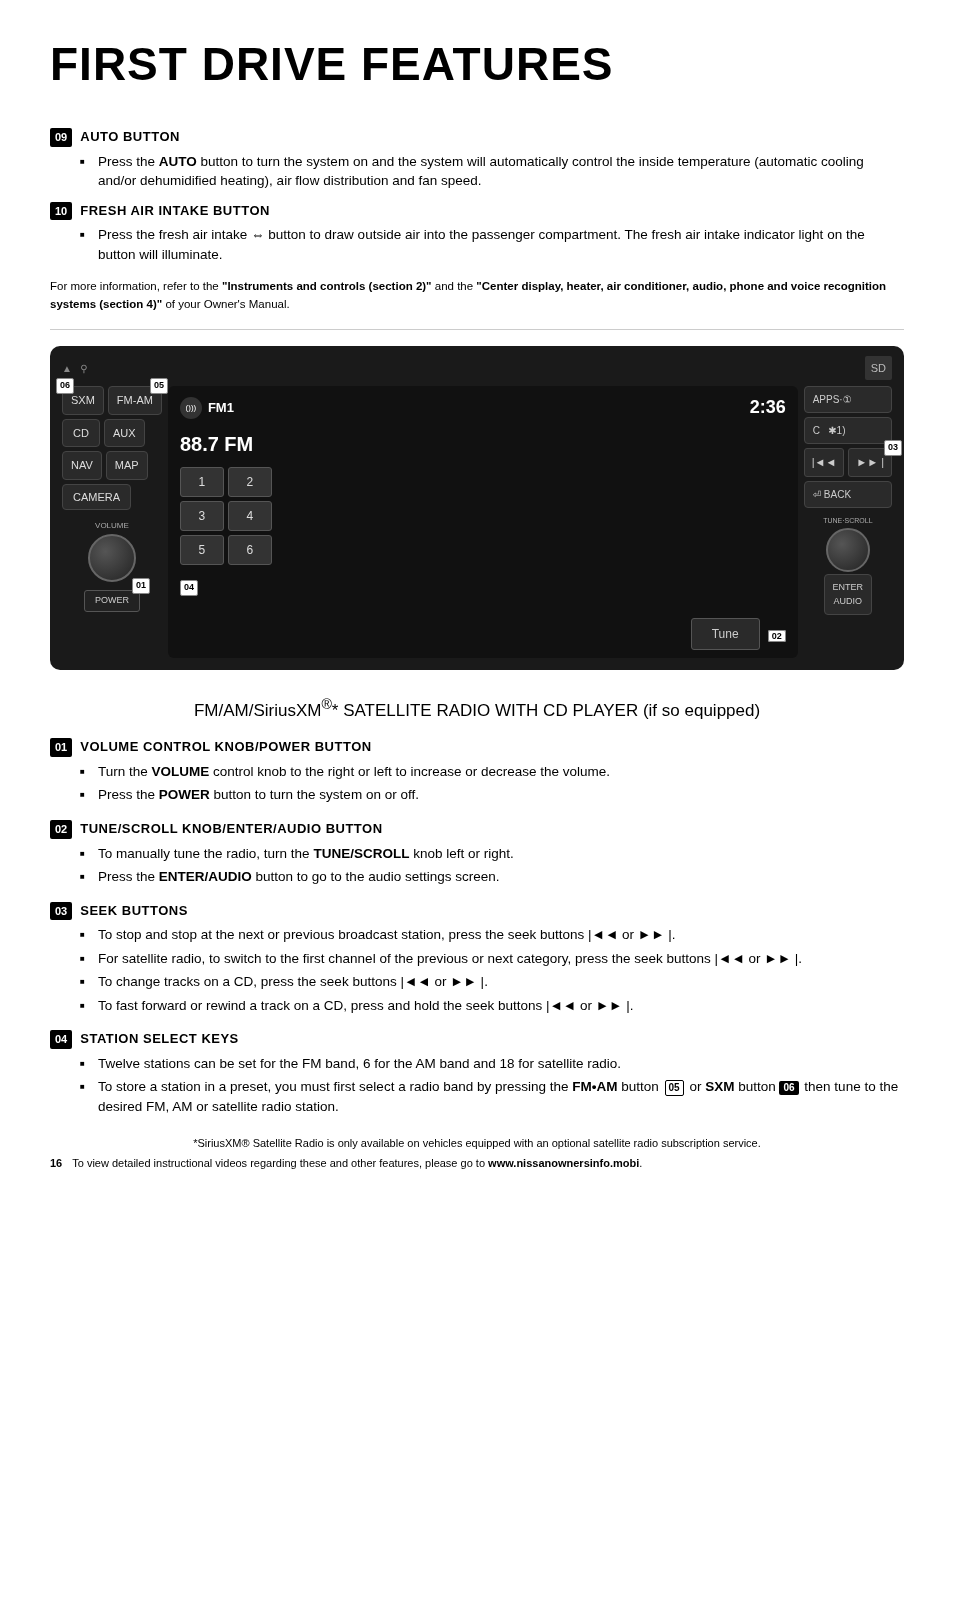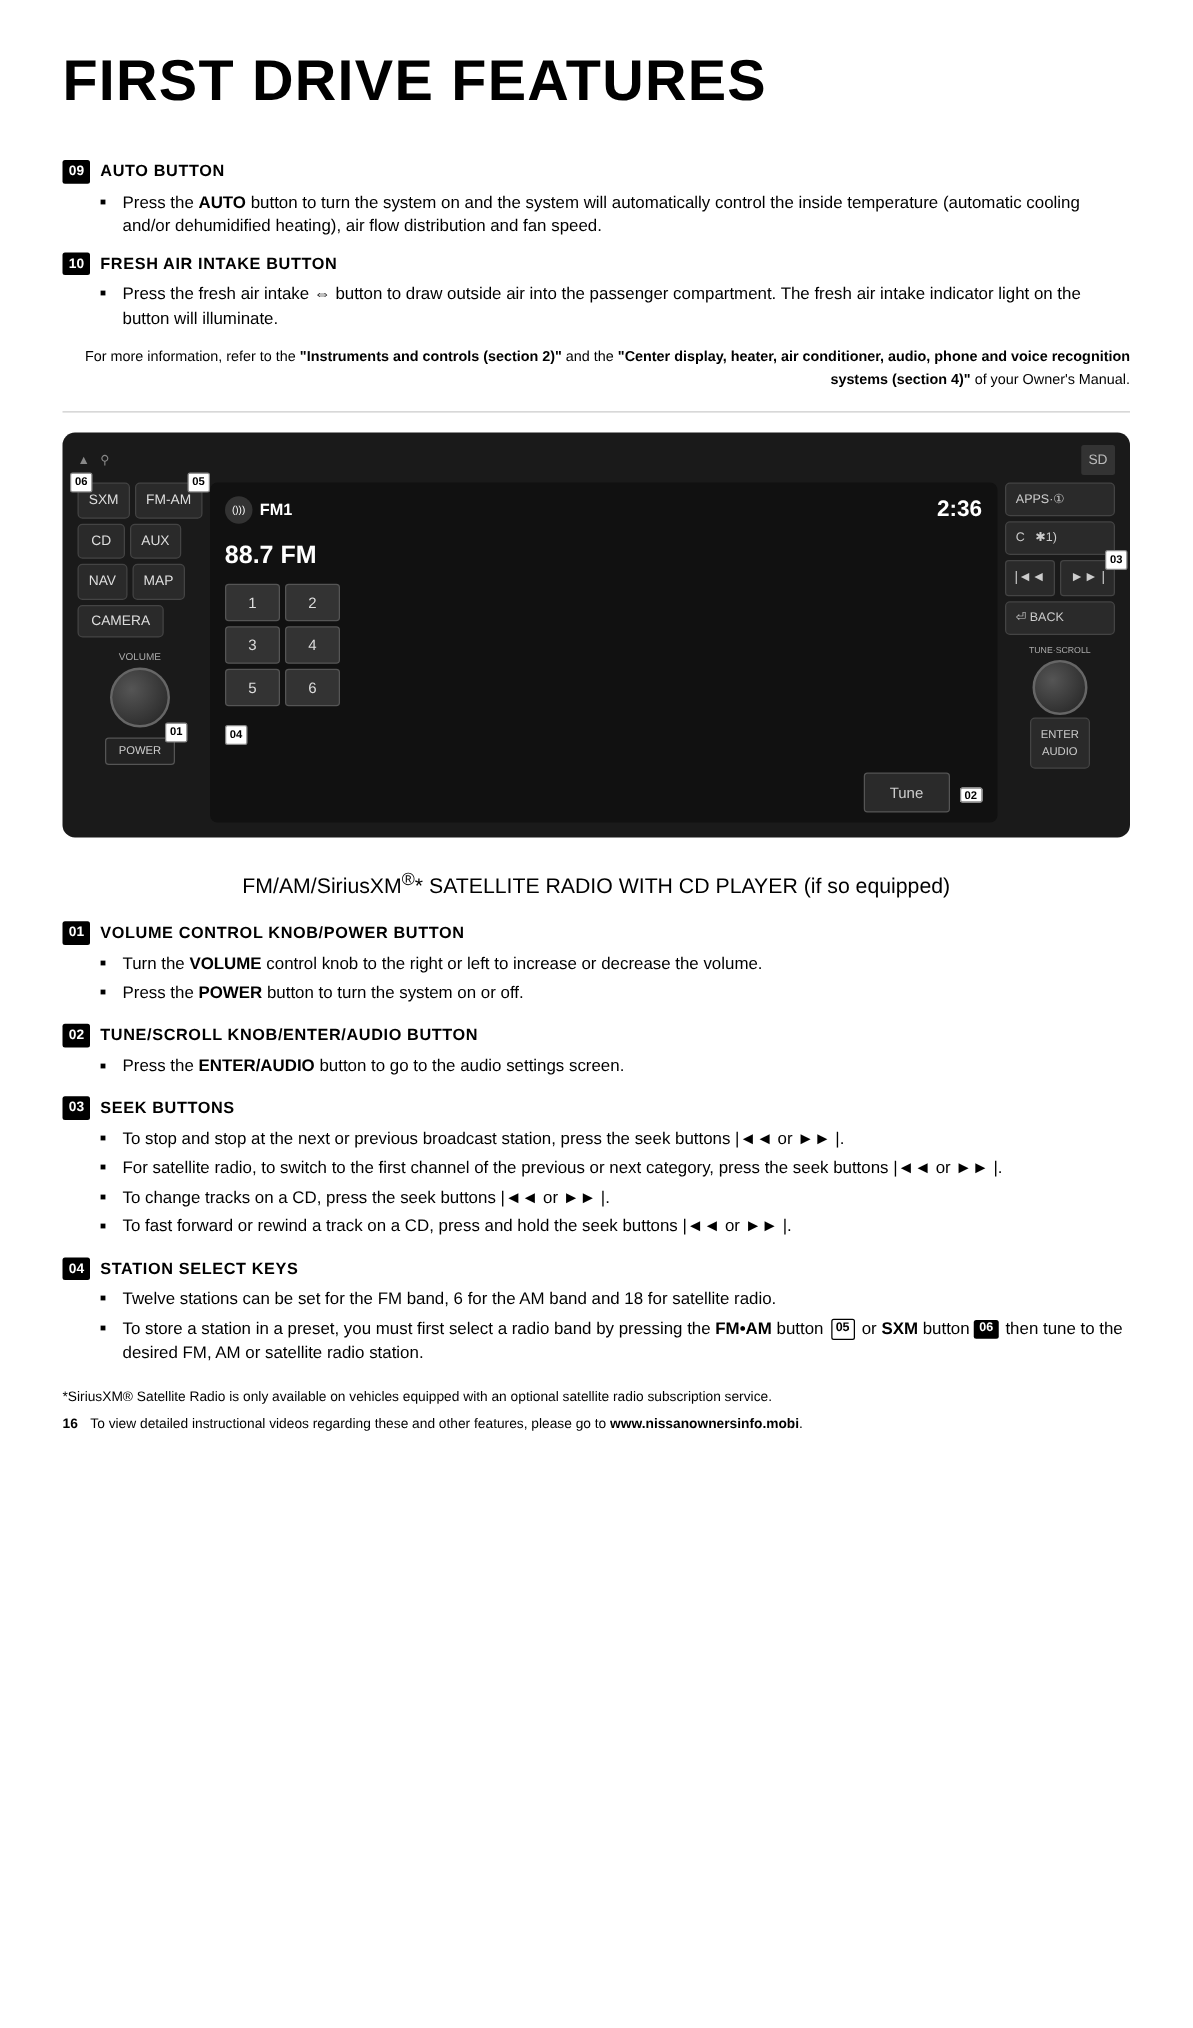--- a/index.html
+++ b/index.html
@@ -66,21 +66,20 @@
 
     .section-block {
       margin-bottom: 14px;
     }
 
     .info-text {
       font-size: 11.5px;
       line-height: 1.5;
       margin-bottom: 12px;
       margin-top: 8px;
-      text-align: right;
     }
 
     hr.divider {
       border: none;
       border-top: 1px solid #ccc;
       margin: 16px 0;
     }
 
     
     .car-display {
@@ -336,20 +335,21 @@
       font-size: 17px;
       font-weight: 400;
       margin-bottom: 14px;
       margin-top: 4px;
       text-align: center;
     }
 
     .footnote {
       font-size: 11px;
       margin-top: 18px;
+      text-align: center;
     }
 
     .footnote-row {
       display: flex;
       gap: 10px;
       font-size: 11px;
       margin-top: 4px;
     }
 
     .page-num {
@@ -493,20 +493,21 @@
     <li>Press the <strong>POWER</strong> button to turn the system on or off.</li>
   </ul>
 </div>
 
 <div class="section-block">
   <div class="section-heading-row">
     <span class="badge">02</span>
     <span class="section-title">TUNE/SCROLL KNOB/ENTER/AUDIO BUTTON</span>
   </div>
   <ul class="bullet-list">
+    <li>To manually tune the radio, turn the <strong>TUNE/SCROLL</strong> knob left or right.</li>
     <li>Press the <strong>ENTER/AUDIO</strong> button to go to the audio settings screen.</li>
   </ul>
 </div>
 
 <div class="section-block">
   <div class="section-heading-row">
     <span class="badge">03</span>
     <span class="section-title">SEEK BUTTONS</span>
   </div>
   <ul class="bullet-list">

